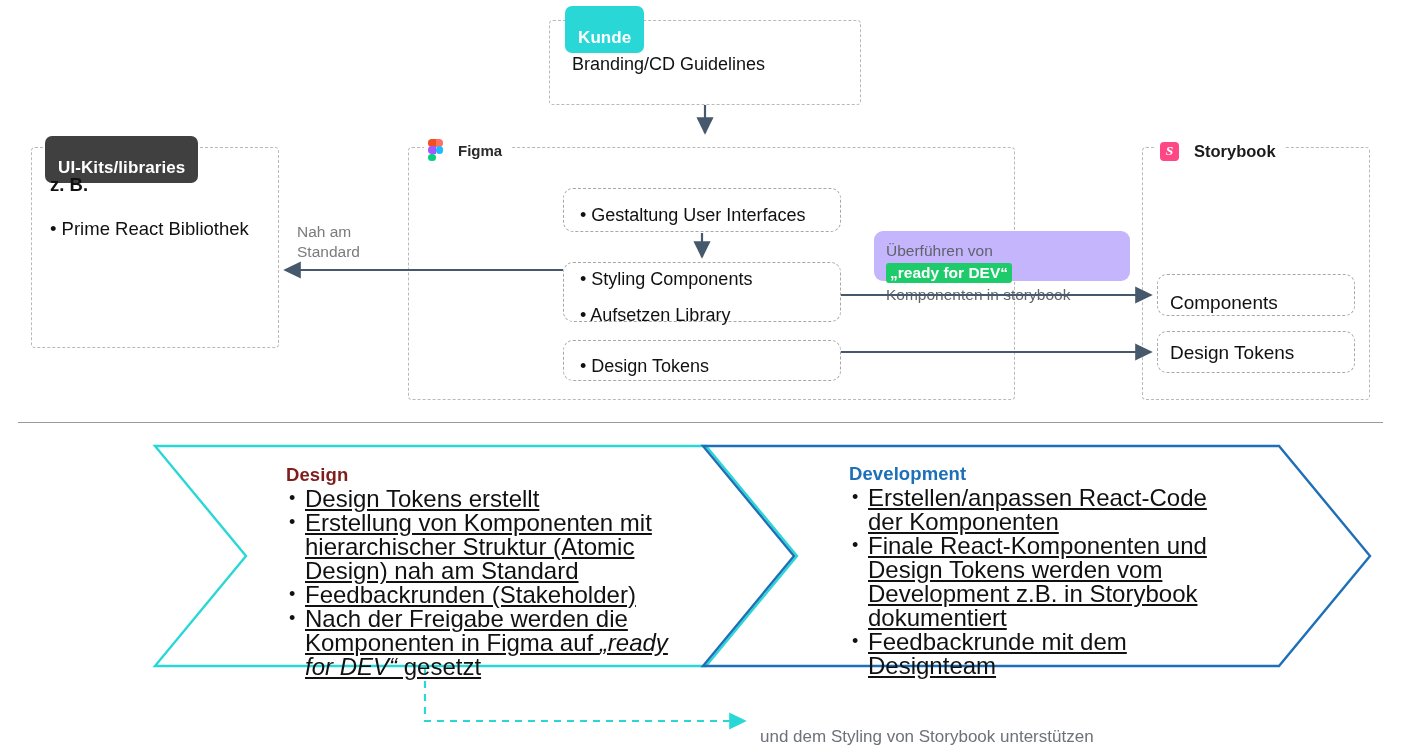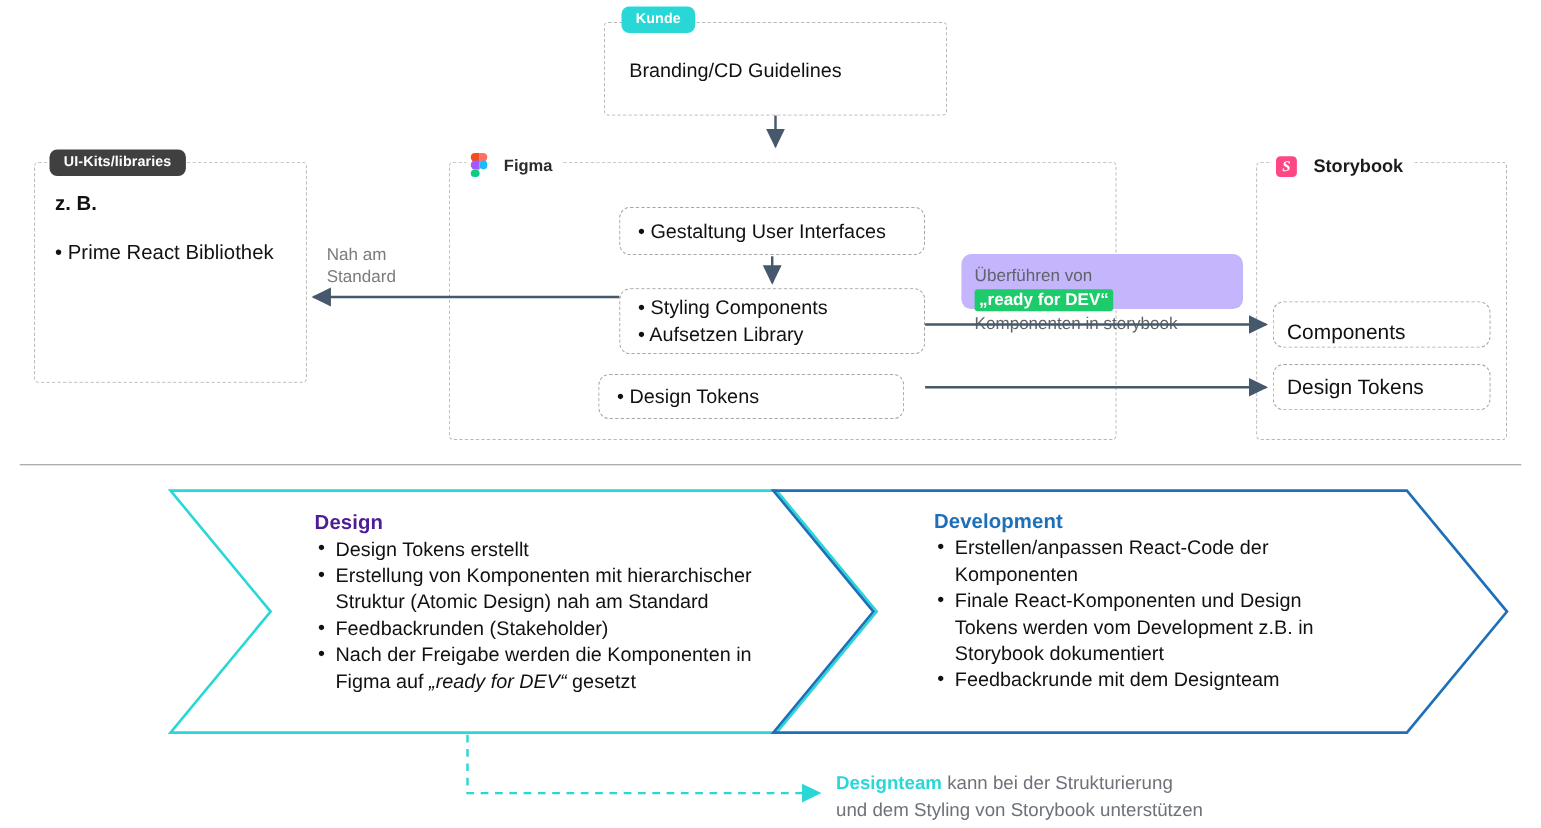--- a/index.html
+++ b/index.html
@@ -29,24 +29,24 @@
     background:#ffffff;
     display:flex;
     align-items:center;
   }
 
   
   .badge{
     position:absolute;
     color:#ffffff;
     font-weight:bold;
-    font-size:13px;
+    font-size:17px;
     letter-spacing:.1px;
     border-radius:7px;
-    padding:4px 13px 5px 13px;
+    padding:22px 13px 5px 13px;
     white-space:nowrap;
     line-height:1.15;
     box-sizing:border-box;
   }
   .badge-kunde{background:#2ad7d7;}
   .badge-uikits{background:#404040;}
 
   
   .plat-title{
     position:absolute;
@@ -90,21 +90,21 @@
   }
 
   
   .pill-text{
     font-size:18px;
     line-height:25px;
     color:#111111;
     padding-left:16px;
     padding-right:10px;
   }
-  .pill-text .li{display:block;white-space:nowrap;}
+  .pill-text .li{display:block;white-space:nowrap;margin-top:11px;}
   .plain-text{
     font-size:18px;
     line-height:25px;
     color:#111111;
     padding-left:18px;
   }
 
   
   .uik-body{
     position:absolute;
@@ -144,28 +144,29 @@
   
   svg.overlay{position:absolute;left:0;top:0;width:1401px;height:753px;overflow:visible;pointer-events:none;}
 
   
   .chev-head{
     position:absolute;
     font-weight:bold;
     font-size:18.5px;
     letter-spacing:.1px;
   }
-  .chev-head.design{color:#4c1d95;}
+  .chev-head.design{color:#7f1d1d;}
   .chev-head.dev{color:#1d6fb8;}
 
   .chev-list{
     position:absolute;
-    font-size:18px;
+    font-size:24px;
     line-height:24px;
     color:#111111;
+    text-decoration:underline;
   }
   .chev-list .li{
     position:relative;
     padding-left:19px;
     margin-bottom:0px;
   }
   .chev-list .li:before{
     content:"\2022";
     position:absolute;
     left:3px;top:-1px;
@@ -228,21 +229,21 @@
     </div>
   </div>
 
   <div class="dashed-pill" style="left:563px;top:262px;width:278px;height:60px;">
     <div class="pill-text">
       <span class="li">• Styling Components</span>
       <span class="li">• Aufsetzen Library</span>
     </div>
   </div>
 
-  <div class="dashed-pill" style="left:544px;top:340px;width:278px;height:41px;align-items:center;">
+  <div class="dashed-pill" style="left:563px;top:340px;width:278px;height:41px;align-items:center;">
     <div class="pill-text">
       <span class="li">• Design Tokens</span>
     </div>
   </div>
 
   <div class="dashed-box" style="left:1142px;top:147px;width:228px;height:253px;"></div>
   <div class="plat-title" style="left:1156px;top:139px;">
     <span class="sb-logo">S</span>
     <span class="label">Storybook</span>
   </div>
@@ -298,17 +299,17 @@
   </div>
 
   <div class="chev-head dev" style="left:849px;top:463px;">Development</div>
   <div class="chev-list" style="left:849px;top:486px;width:372px;">
     <div class="li">Erstellen/anpassen React-Code der Komponenten</div>
     <div class="li">Finale React-Komponenten und Design Tokens werden vom Development z.B. in Storybook dokumentiert</div>
     <div class="li">Feedbackrunde mit dem Designteam</div>
   </div>
 
   <div class="foot" style="left:760px;top:699px;width:400px;">
-    <span><b>Designteam</b><span> kann bei der Strukturierung</span></span><br>
+    <br>
     <span>und dem Styling von Storybook unterstützen</span>
   </div>
 
 </div>
 
 </body></html>

